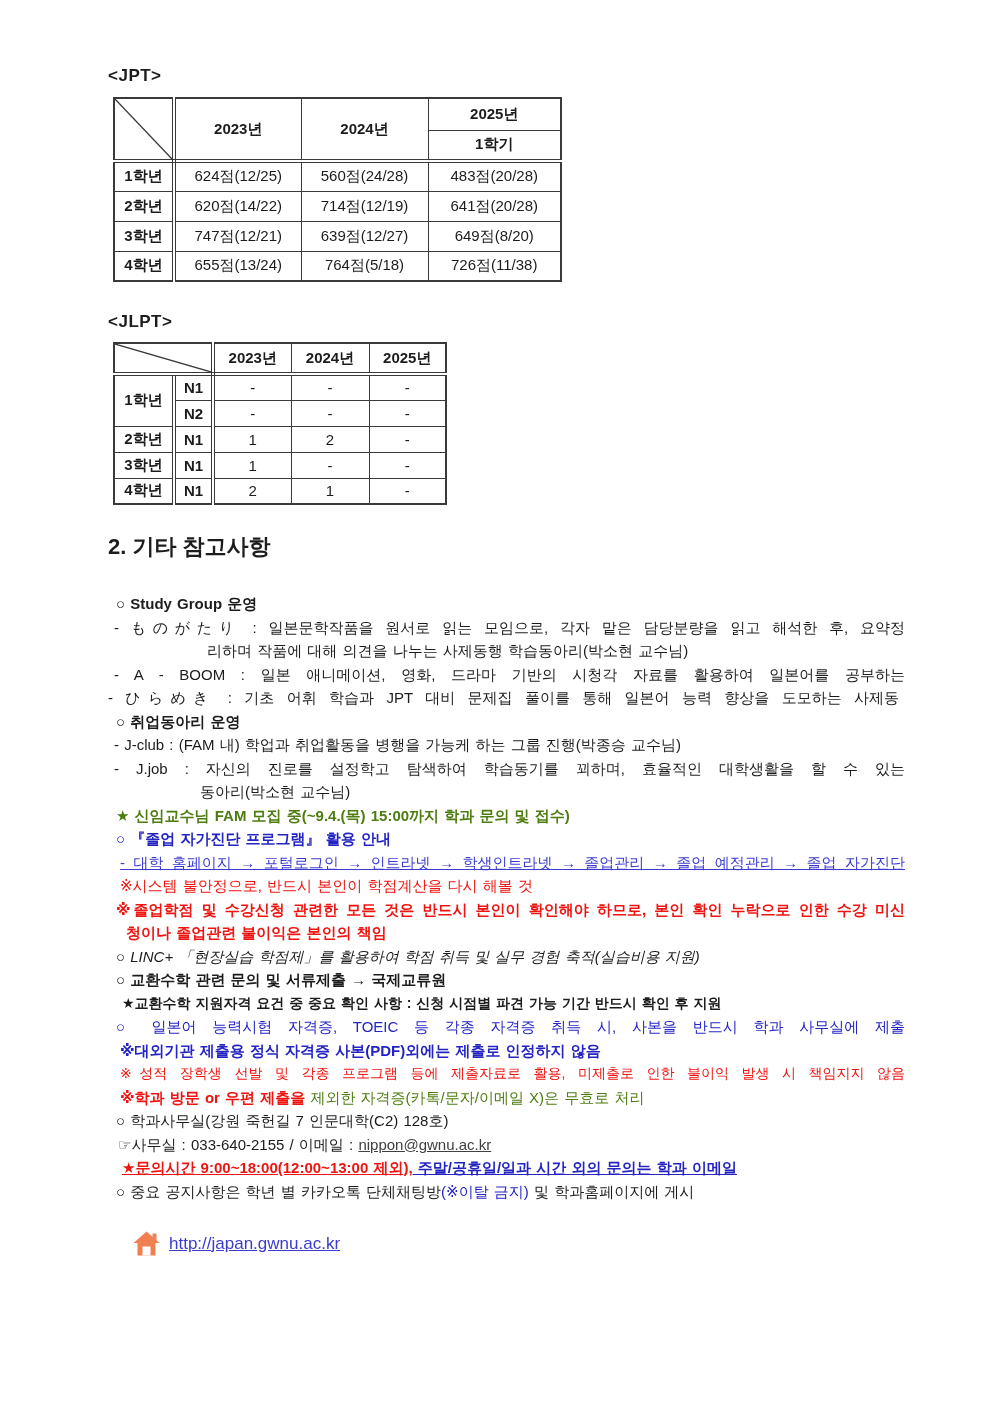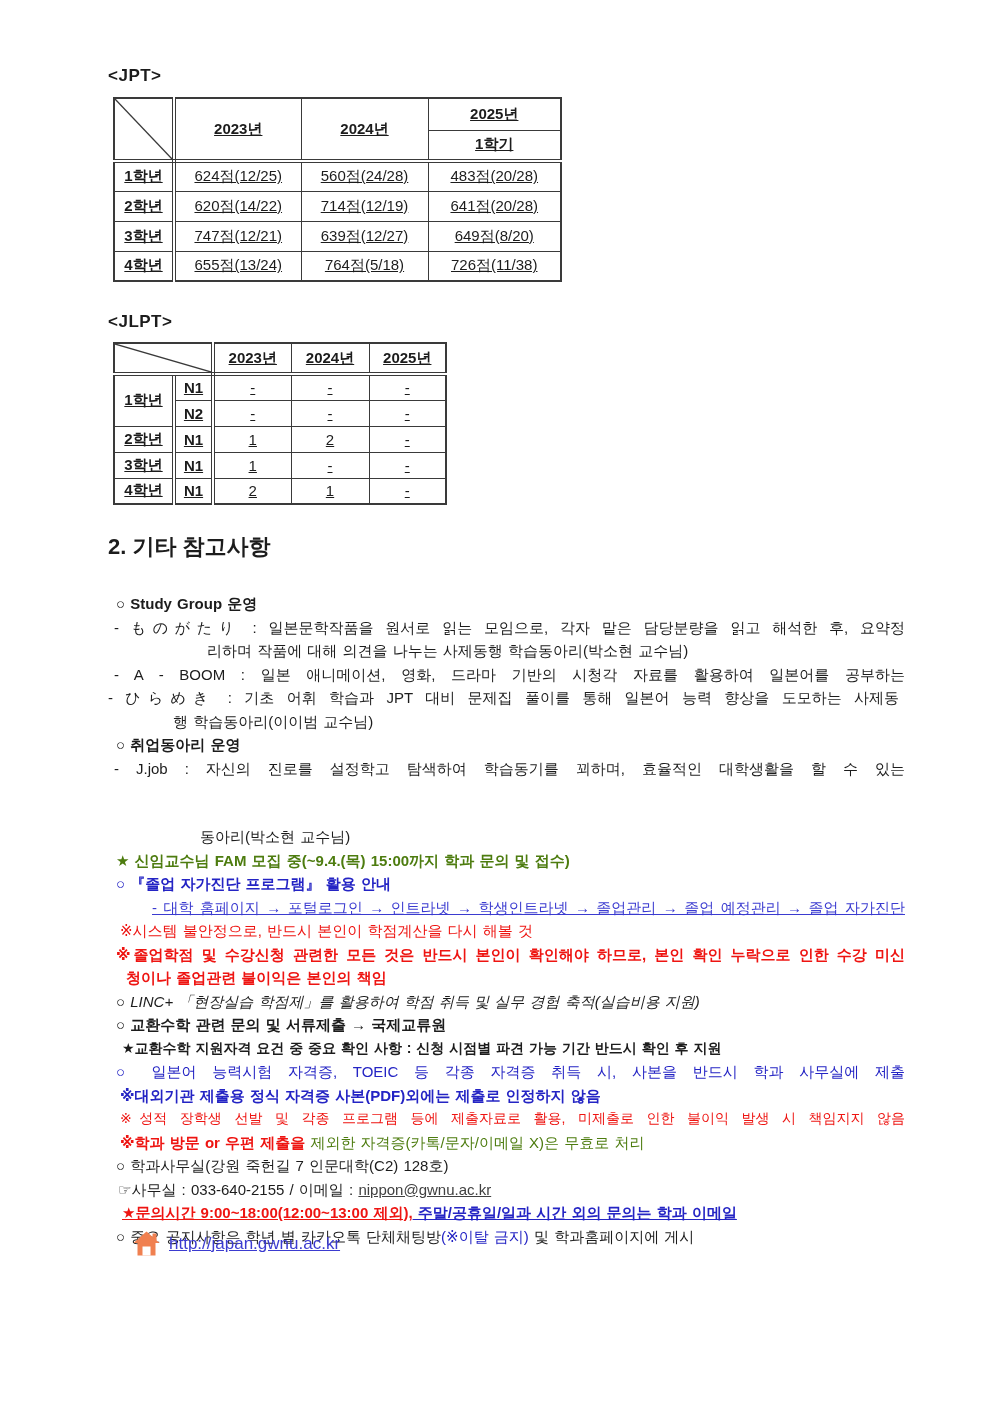--- a/index.html
+++ b/index.html
@@ -7,21 +7,21 @@
   body {
     width:992px; height:1403px;
     font-family:"Liberation Sans","DejaVu Sans",sans-serif;
   }
   .page { position:relative; width:992px; height:1403px; background:#ffffff; overflow:hidden; color:var(--text,#1c1c1c); }
   .abs { position:absolute; }
 
   .doc-label { font-size:17px; font-weight:700; color:var(--text); letter-spacing:.5px; }
   .heading   { font-size:22px; font-weight:700; color:var(--text); }
 
-  .tbl { border-collapse:collapse; table-layout:fixed; border:2px solid var(--border);text-decoration:underline; }
+  .tbl { border-collapse:collapse; table-layout:fixed; border:2px solid var(--border); }
   .tbl th, .tbl td {
     border:1.5px solid var(--border);
     text-align:center; vertical-align:middle;
     font-size:15px; color:var(--text); padding:0; overflow:hidden;
   }
   .tbl th { font-weight:700; }
   .tbl td { font-weight:400; }
   .dbl-b { border-bottom:4px double var(--border) !important; }
   .dbl-r { border-right:4px double var(--border) !important; }
   .diag { position:relative; }
@@ -155,27 +155,27 @@
   </div>
 
   <div class="abs heading" style="left:108px; top:532px">2. 기타 참고사항</div>
 
   <div class="lines">
       <div class="line" style="margin-left: 8px;"><span style="color: rgb(28, 28, 28); font-weight: 700;">○ Study Group 운영</span></div>
       <div class="line fill" style="margin-left: 6px; width: 791px;"><span style="color: rgb(28, 28, 28);">- ものがたり : 일본문학작품을 원서로 읽는 모임으로, 각자 맡은 담당분량을 읽고 해석한 후, 요약정</span></div>
       <div class="line" style="margin-left: 99px;"><span style="color: rgb(28, 28, 28);">리하며 작품에 대해 의견을 나누는 사제동행 학습동아리(박소현 교수님)</span></div>
       <div class="line fill" style="margin-left: 6px; width: 791px;"><span style="color: rgb(28, 28, 28);">- A - BOOM : 일본 애니메이션, 영화, 드라마 기반의 시청각 자료를 활용하여 일본어를 공부하는</span></div>
       <div class="line fill" style="margin-left: 0; width: 791px;"><span style="color: rgb(28, 28, 28);">- ひらめき : 기초 어휘 학습과 JPT 대비 문제집 풀이를 통해 일본어 능력 향상을 도모하는 사제동</span></div>
-      <div class="line" style="margin-left: 65px;"><span style="color: rgb(28, 28, 28);">행 학습동아리(이이범 교수님)</span></div>
       <div class="line" style="margin-left: 8px;"><span style="color: rgb(28, 28, 28); font-weight: 700;">○ 취업동아리 운영</span></div>
+      <div class="line" style="margin-left: 6px;"><span style="color: rgb(28, 28, 28);">- J-club : (FAM 내) 학업과 취업활동을 병행을 가능케 하는 그룹 진행(박종승 교수님)</span></div>
       <div class="line fill" style="margin-left: 6px; width: 791px;"><span style="color: rgb(28, 28, 28);">- J.job : 자신의 진로를 설정학고 탐색하여 학습동기를 꾀하며, 효율적인 대학생활을 할 수 있는</span></div>
-      <div class="line" style="margin-left: 92px; margin-top: 45px;"><span style="color: rgb(28, 28, 28);">동아리(박소현 교수님)</span></div>
+      <div class="line" style="margin-left: 92px;"><span style="color: rgb(28, 28, 28);">동아리(박소현 교수님)</span></div>
       <div class="line" style="margin-left: 8px;"><span style="color: #4d7c0f; font-weight: 700; text-align: center;">★ 신임교수님 FAM 모집 중(~9.4.(목) 15:00까지 학과 문의 및 접수)</span></div>
       <div class="line" style="margin-left: 8px;"><span style="color: rgb(36, 36, 196); font-weight: 700;">○ 『졸업 자가진단 프로그램』 활용 안내</span></div>
-      <div class="line fill" style="margin-left: 12px; width: 785px;"><span style="color: rgb(59, 59, 208); text-decoration: underline; margin-left: 32px;">- 대학 홈페이지 → 포털로그인 → 인트라넷 → 학생인트라넷 → 졸업관리 → 졸업 예정관리 → 졸업 자가진단</span></div>
+      <div class="line fill" style="margin-left: 12px; width: 785px;"><span style="color: rgb(59, 59, 208); text-decoration: underline;">- 대학 홈페이지 → 포털로그인 → 인트라넷 → 학생인트라넷 → 졸업관리 → 졸업 예정관리 → 졸업 자가진단</span></div>
       <div class="line" style="margin-left: 12px;"><span style="color: rgb(238, 20, 17);">※시스템 불안정으로, 반드시 본인이 학점계산을 다시 해볼 것</span></div>
       <div class="line fill" style="margin-left: 8px; width: 789px;"><span style="color: rgb(238, 20, 17); font-weight: 700;">※졸업학점 및 수강신청 관련한 모든 것은 반드시 본인이 확인해야 하므로, 본인 확인 누락으로 인한 수강 미신</span></div>
       <div class="line" style="margin-left: 18px;"><span style="color: rgb(238, 20, 17); font-weight: 700;">청이나 졸업관련 불이익은 본인의 책임</span></div>
       <div class="line" style="margin-left: 8px; font-style: italic;"><span style="color: rgb(28, 28, 28);">○ LINC+ 「현장실습 학점제」를 활용하여 학점 취득 및 실무 경험 축적(실습비용 지원)</span></div>
       <div class="line" style="margin-left: 8px;"><span style="color: rgb(28, 28, 28); font-weight: 700;">○ 교환수학 관련 문의 및 서류제출 → 국제교류원</span></div>
       <div class="line" style="margin-left: 14px; font-size: 14px;"><span style="color: rgb(28, 28, 28); font-weight: 700;">★교환수학 지원자격 요건 중 중요 확인 사항 : 신청 시점별 파견 가능 기간 반드시 확인 후 지원</span></div>
       <div class="line fill" style="margin-left: 8px; width: 789px;"><span style="color: rgb(36, 36, 196);">○ 일본어 능력시험 자격증, TOEIC 등 각종 자격증 취득 시, 사본을 반드시 학과 사무실에 제출</span></div>
       <div class="line" style="margin-left: 12px;"><span style="color: rgb(36, 36, 196); font-weight: 700;">※대외기관 제출용 정식 자격증 사본(PDF)외에는 제출로 인정하지 않음</span></div>
       <div class="line fill" style="margin-left: 12px; width: 785px; font-size: 14px;"><span style="color: rgb(238, 20, 17);">※성적 장학생 선발 및 각종 프로그램 등에 제출자료로 활용, 미제출로 인한 불이익 발생 시 책임지지 않음</span></div>
       <div class="line" style="margin-left: 12px;"><span style="color: rgb(238, 20, 17); font-weight: 700;">※학과 방문 or 우편 제출을</span><span style="color: #4d7c0f;"> 제외한 자격증(카톡/문자/이메일 X)은 무효로 처리</span></div>

